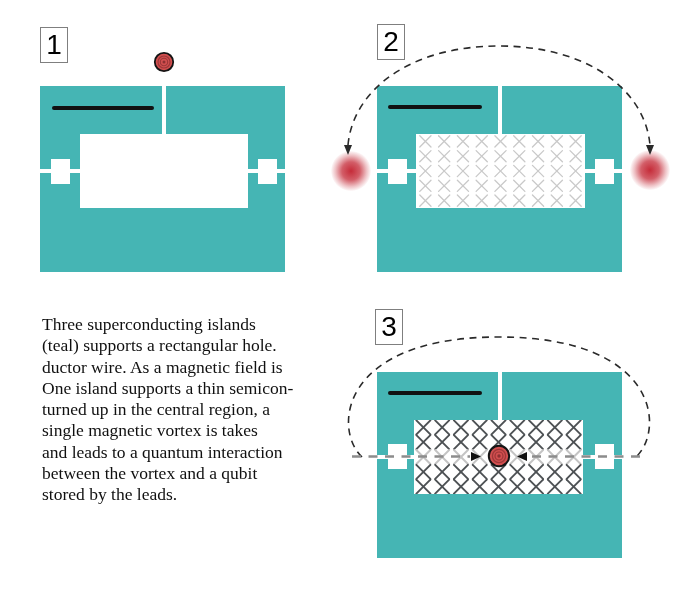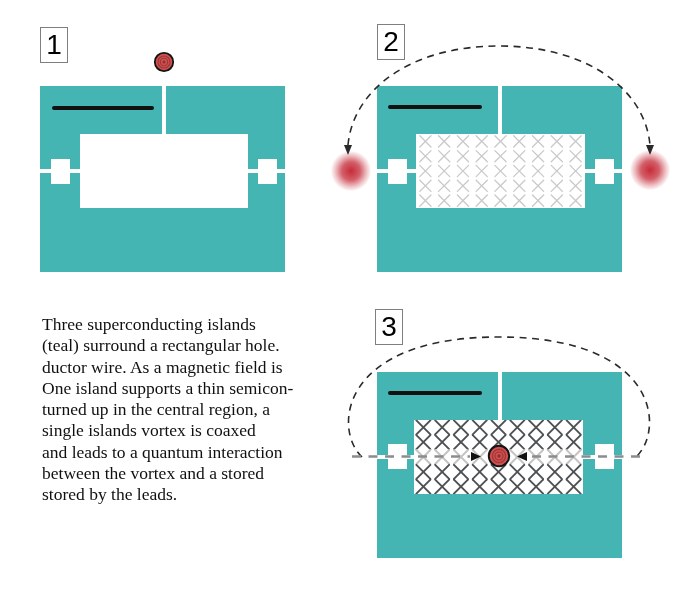--- a/index.html
+++ b/index.html
@@ -277,23 +277,23 @@
 
   <svg class="abs" style="left:487px;top:444px" width="24" height="24" viewBox="0 0 24 24">
     <circle cx="12" cy="12" r="10.2" style="fill:var(--vortex-red);stroke:var(--vortex-outline);stroke-width:2"></circle>
     <circle cx="12" cy="12" r="6.6" style="fill:none;stroke:var(--vortex-ring);stroke-width:1.3;opacity:.75"></circle>
     <circle cx="12" cy="12" r="4" style="fill:none;stroke:var(--vortex-ring);stroke-width:1.2;opacity:.8"></circle>
     <circle cx="12" cy="12" r="1.7" style="fill:var(--vortex-ring)"></circle>
   </svg>
 
   <div class="abs desc" style="left:42px;top:314px">
     <div>Three superconducting islands</div>
-    <div>(teal) surround a rectangular hole.</div>
+    <div>(teal) supports a rectangular hole.</div>
     <div>ductor wire. As a magnetic field is</div>
     <div>One island supports a thin semicon-</div>
     <div>turned up in the central region, a</div>
-    <div>single islands vortex is coaxed</div>
+    <div>single magnetic vortex is takes</div>
     <div>and leads to a quantum interaction</div>
-    <div>between the vortex and a stored</div>
+    <div>between the vortex and a qubit</div>
     <div>stored by the leads.</div>
   </div>
 
 </div>
 
 </body></html>

